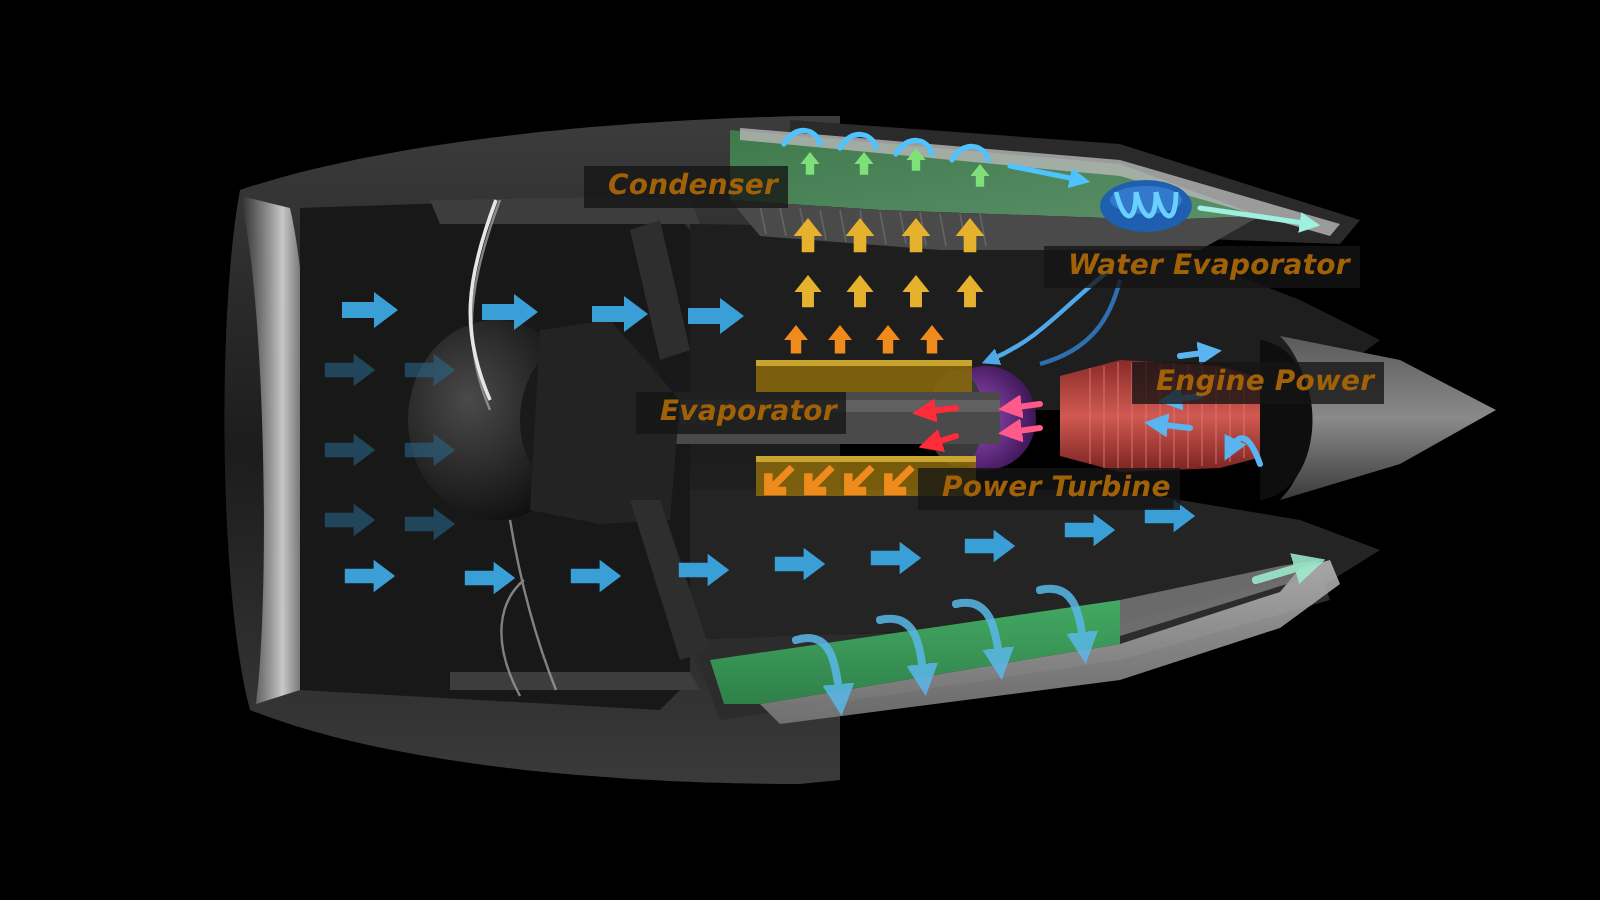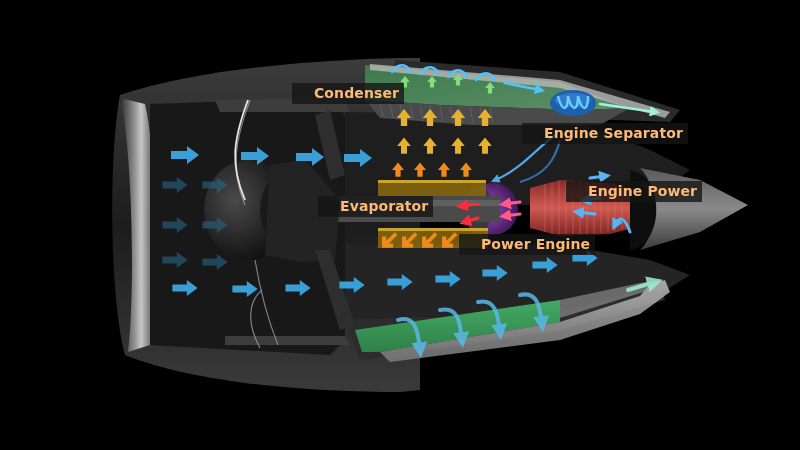--- a/index.html
+++ b/index.html
@@ -1,28 +1,29 @@
 <!DOCTYPE html>
 <html><head>
 <meta charset="utf-8">
 <style>
   html, body { margin:0; padding:0; background:#000; }
   body { width:800px; height:450px; overflow:hidden; position:relative; font-family:"DejaVu Sans", sans-serif; }
   #stage { position:absolute; left:0; top:0; width:800px; height:450px; }
   .label {
     position:absolute;
     background:rgba(20,20,20,0.78);
-    color:#fdba74;
+    color:#a16207;
     font-family:"DejaVu Sans", sans-serif;
     font-weight:bold;
     font-size:14px;
     line-height:18px;
-    padding:1px 5px 2px 22px;
+    padding:1px 5px 2px 12px;
     letter-spacing:0.1px;
     white-space:nowrap;
+    font-style:italic;
   }
 </style>
 </head>
 <body>
 
 <svg id="stage" viewBox="0 0 800 450" xmlns="http://www.w3.org/2000/svg">
   <defs>
     <linearGradient id="nacelleGrad" x1="0" y1="0" x2="0" y2="1">
       <stop offset="0" stop-color="#3c3c3c"></stop>
       <stop offset="0.5" stop-color="#1c1c1c"></stop>
@@ -272,16 +273,16 @@
   <g fill="none" stroke="#5ab8e8" stroke-width="4" stroke-linecap="round" opacity="0.85">
     <path d="M398,320 C415,315 418,330 420,350" marker-end="url(#ah)"></path>
     <path d="M440,310 C458,306 460,322 462,340" marker-end="url(#ah)"></path>
     <path d="M478,302 C495,298 498,314 500,332" marker-end="url(#ah)"></path>
     <path d="M520,295 C537,291 540,306 542,324" marker-end="url(#ah)"></path>
     <path d="M628,290 L655,282" stroke="#9ff0d0" marker-end="url(#ah)"></path>
   </g>
 </svg>
 
 <div class="label" style="left:292px;top:83px;">Condenser</div>
-<div class="label" style="left:522px;top:123px;">Engine Separator</div>
+<div class="label" style="left:522px;top:123px;">Water Evaporator</div>
 <div class="label" style="left:566px;top:181px;">Engine Power</div>
 <div class="label" style="left:318px;top:196px;">Evaporator</div>
-<div class="label" style="left:459px;top:234px;">Power Engine</div>
+<div class="label" style="left:459px;top:234px;">Power Turbine</div>
 
 </body></html>

